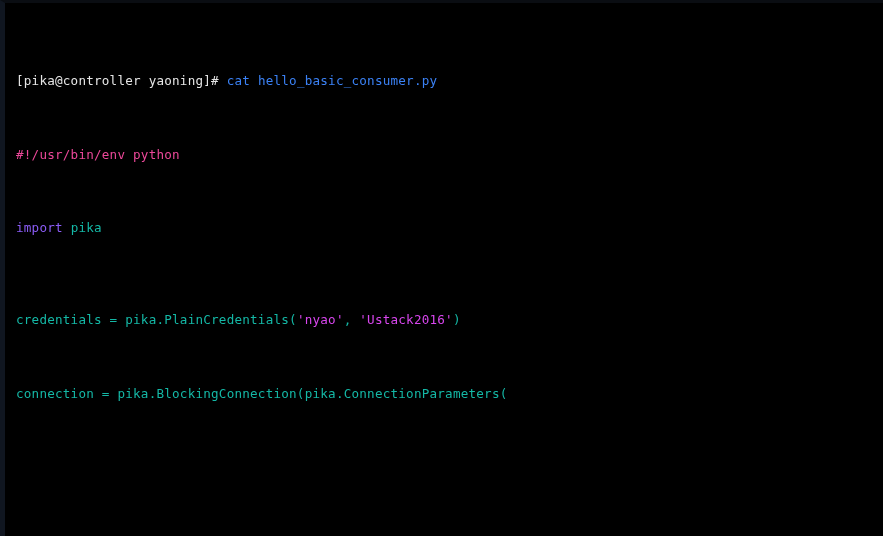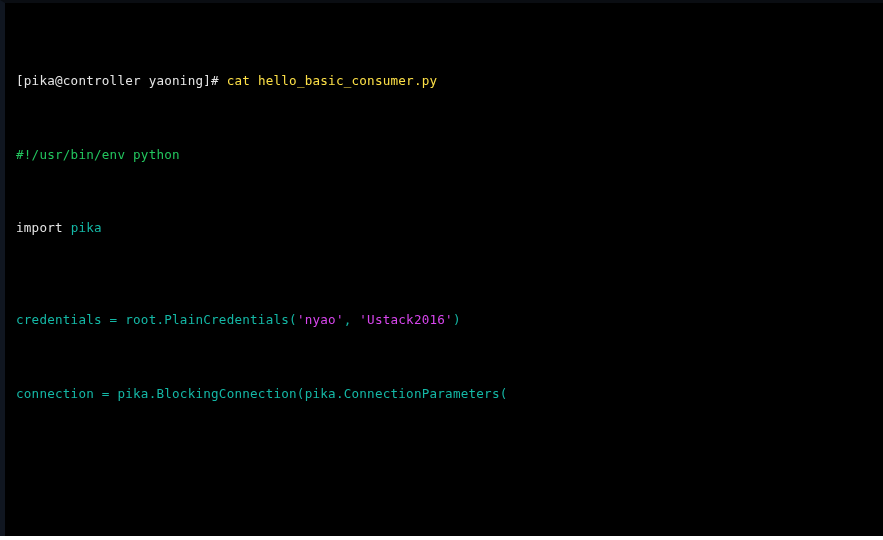--- a/index.html
+++ b/index.html
@@ -38,41 +38,41 @@
     letter-spacing: 0.22px;
   }
   .line {
     height: 18.4px;
     white-space: pre;
   }
 
   
   .plain   { color: #14b8a6; }
   .prompt  { color: #e6e6e6; }
-  .cmd     { color: #fde047; }
-  .comment { color: #22c55e; }
-  .kw      { color: #e5e5e5; }
+  .cmd     { color: #3b82f6; }
+  .comment { color: #ec4899; }
+  .kw      { color: #8b5cf6; }
   .str     { color: #d946ef; }
   .num     { color: #3f9a4b; }
 </style>
 </head>
 <body>
 
 <div id="screen">
   <div id="terminal">
     <div id="term-body">
 
       <div class="line"><span class="prompt">[pika@controller yaoning]#</span><span class="plain"> </span><span class="cmd">cat hello_basic_consumer.py</span></div>
 
       <div class="line"><span class="comment">#!/usr/bin/env python</span></div>
 
       <div class="line"><span class="kw">import</span><span class="plain"> </span><span class="plain">pika</span></div>
 
 
-      <div class="line"><span class="plain">credentials = root.PlainCredentials(</span><span class="str">'nyao'</span><span class="plain">, </span><span class="str">'Ustack2016'</span><span class="plain">)</span></div>
+      <div class="line"><span class="plain">credentials = pika.PlainCredentials(</span><span class="str">'nyao'</span><span class="plain">, </span><span class="str">'Ustack2016'</span><span class="plain">)</span></div>
 
       <div class="line"><span class="plain">connection = pika.BlockingConnection(pika.ConnectionParameters(</span></div>
 
 
       
 
       
 
       
 

